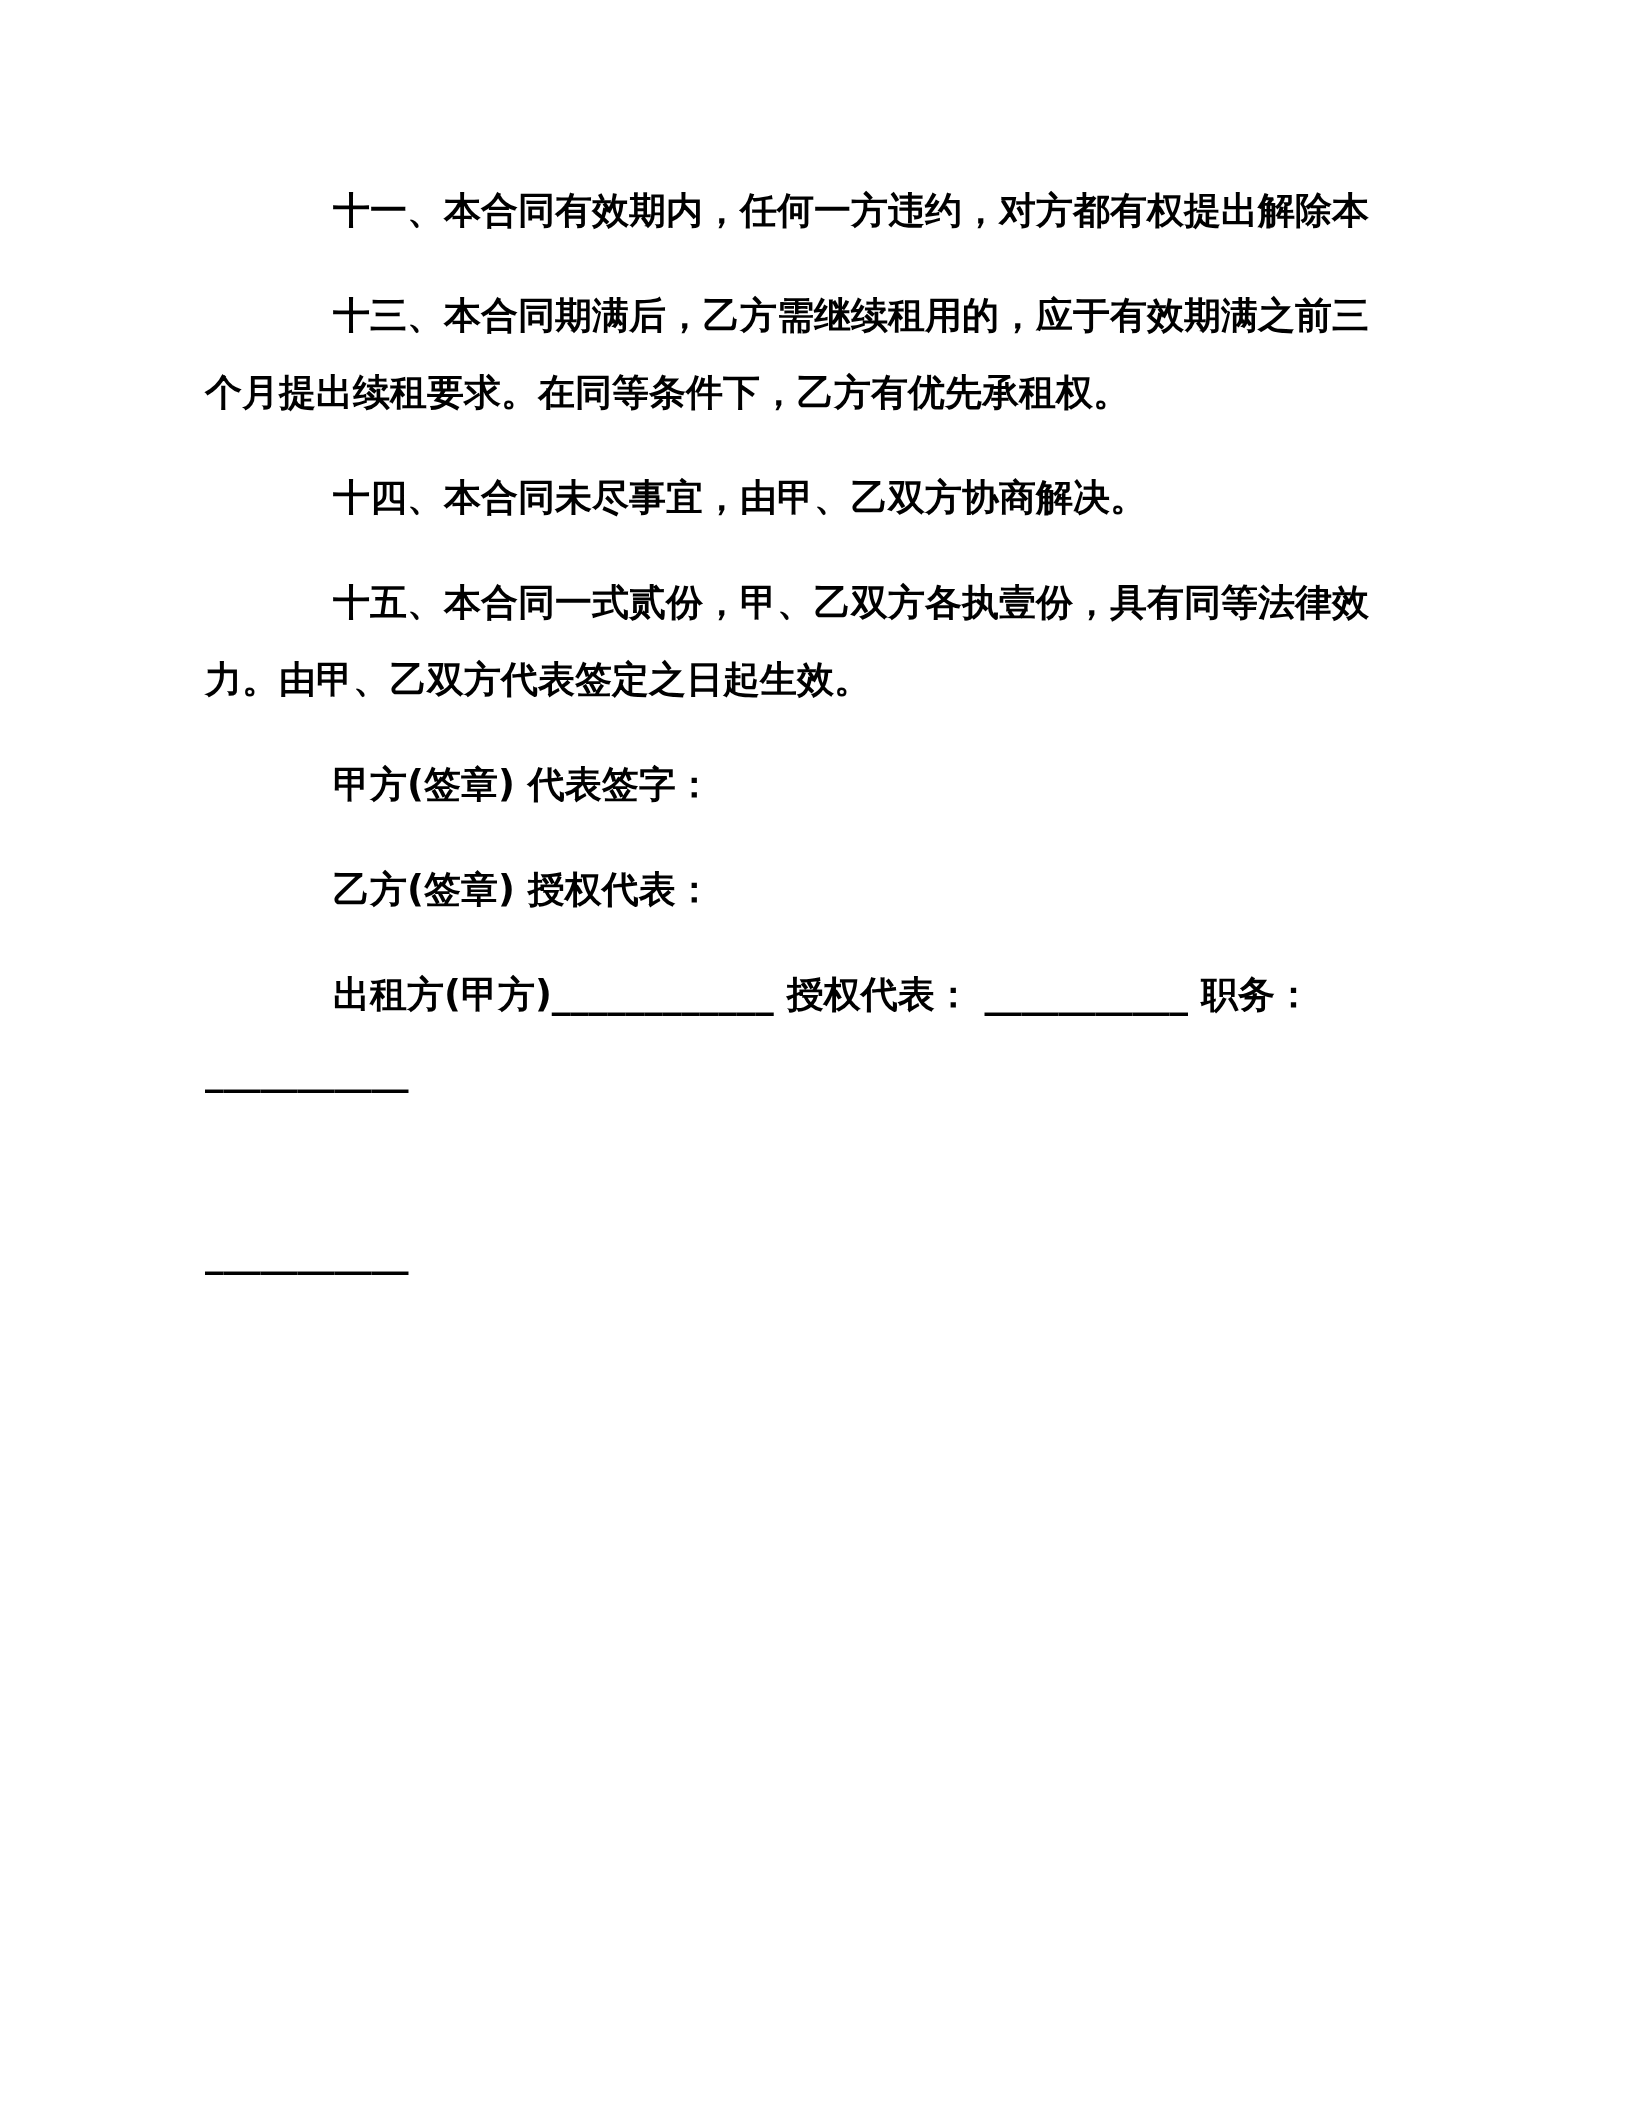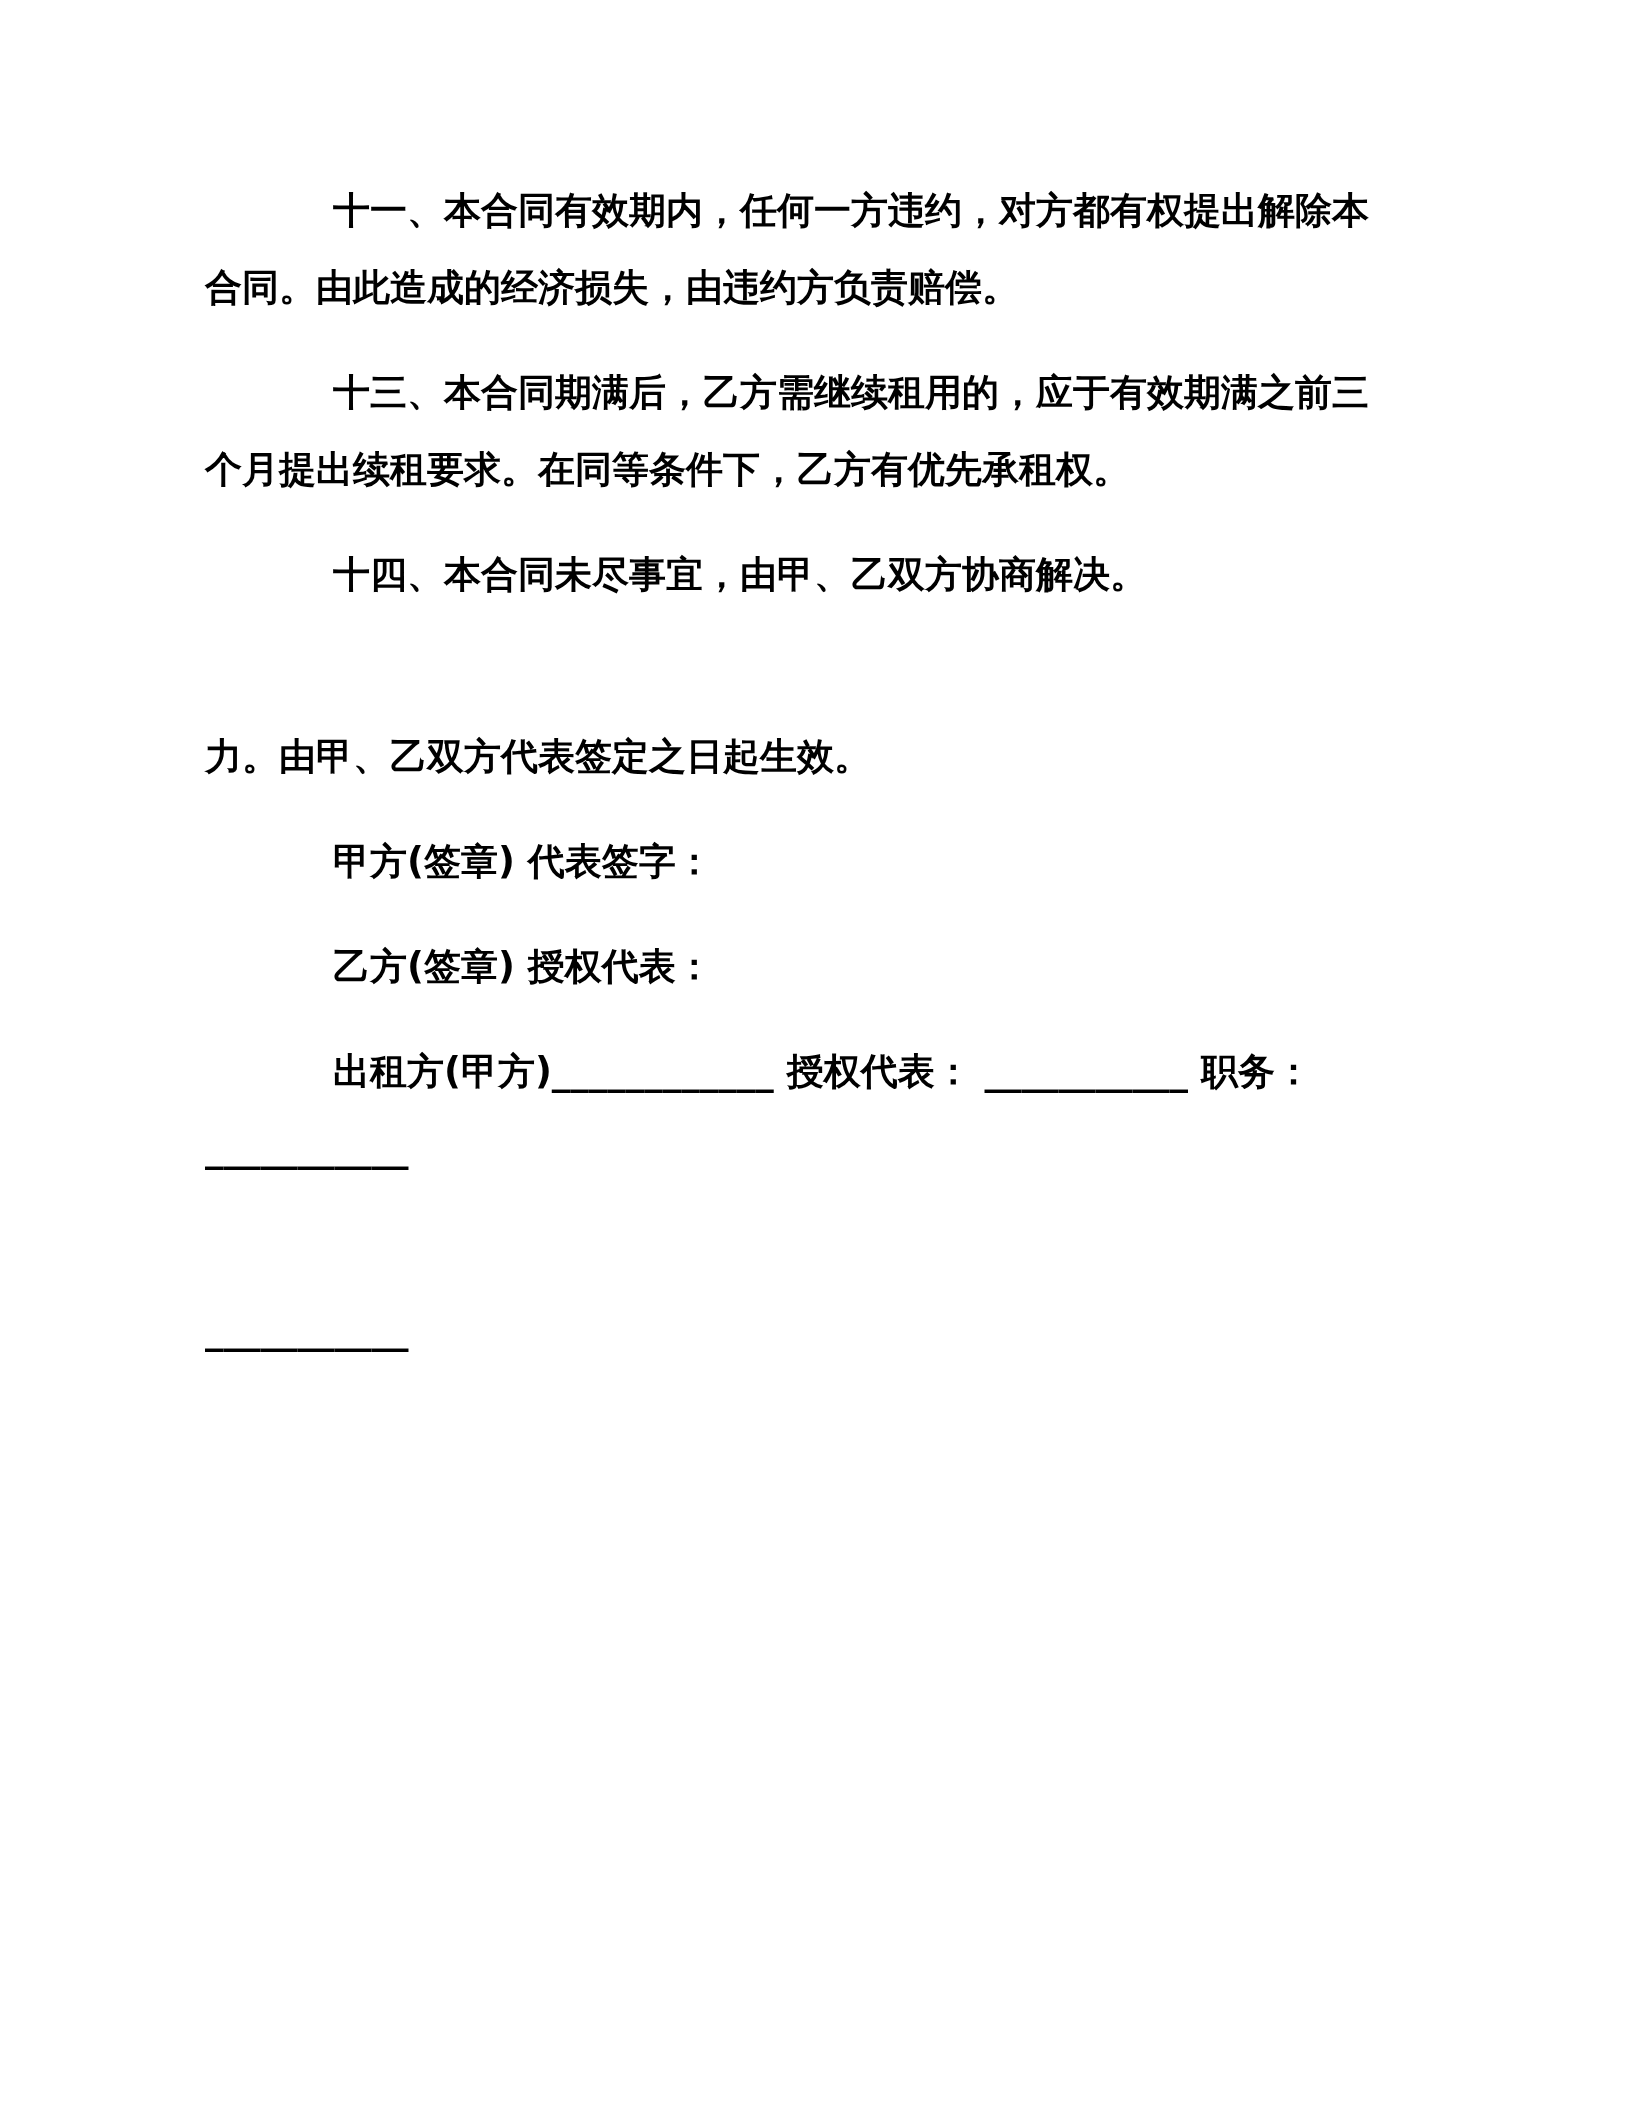--- a/index.html
+++ b/index.html
@@ -27,28 +27,28 @@
     white-space: nowrap;
     letter-spacing: 0;
   }
   .para .line { display: inline; }
 </style>
 </head>
 <body>
 
 <div class="page" style="background: rgb(255, 255, 255); color: rgb(0, 0, 0);">
 
-  <p class="para"><span class="line">十一、本合同有效期内，任何一方违约，对方都有权提出解除本</span><br><span class="line">合同。由此造成的经济损失，由违约方负责赔偿。</span></p>
+  <p class="para"><span class="line">十一、本合同有效期内，任何一方违约，对方都有权提出解除本</span><br></p>
 
 
   <p class="para"><span class="line">十三、本合同期满后，乙方需继续租用的，应于有效期满之前三</span><br><span class="line">个月提出续租要求。在同等条件下，乙方有优先承租权。</span></p>
 
   <p class="para"><span class="line">十四、本合同未尽事宜，由甲、乙双方协商解决。</span></p>
 
-  <p class="para"><br><span class="line">力。由甲、乙双方代表签定之日起生效。</span></p>
+  <p class="para"><span class="line">十五、本合同一式贰份，甲、乙双方各执壹份，具有同等法律效</span><br><span class="line">力。由甲、乙双方代表签定之日起生效。</span></p>
 
   <p class="para"><span class="line">甲方(签章) 代表签字：</span></p>
 
   <p class="para"><span class="line">乙方(签章) 授权代表：</span></p>
 
 
 
   <p class="para"><span class="line">出租方(甲方)____________ 授权代表： ___________ 职务：</span><br><span class="line">___________</span></p>
 
   <p class="para"><br><span class="line">___________</span></p>

